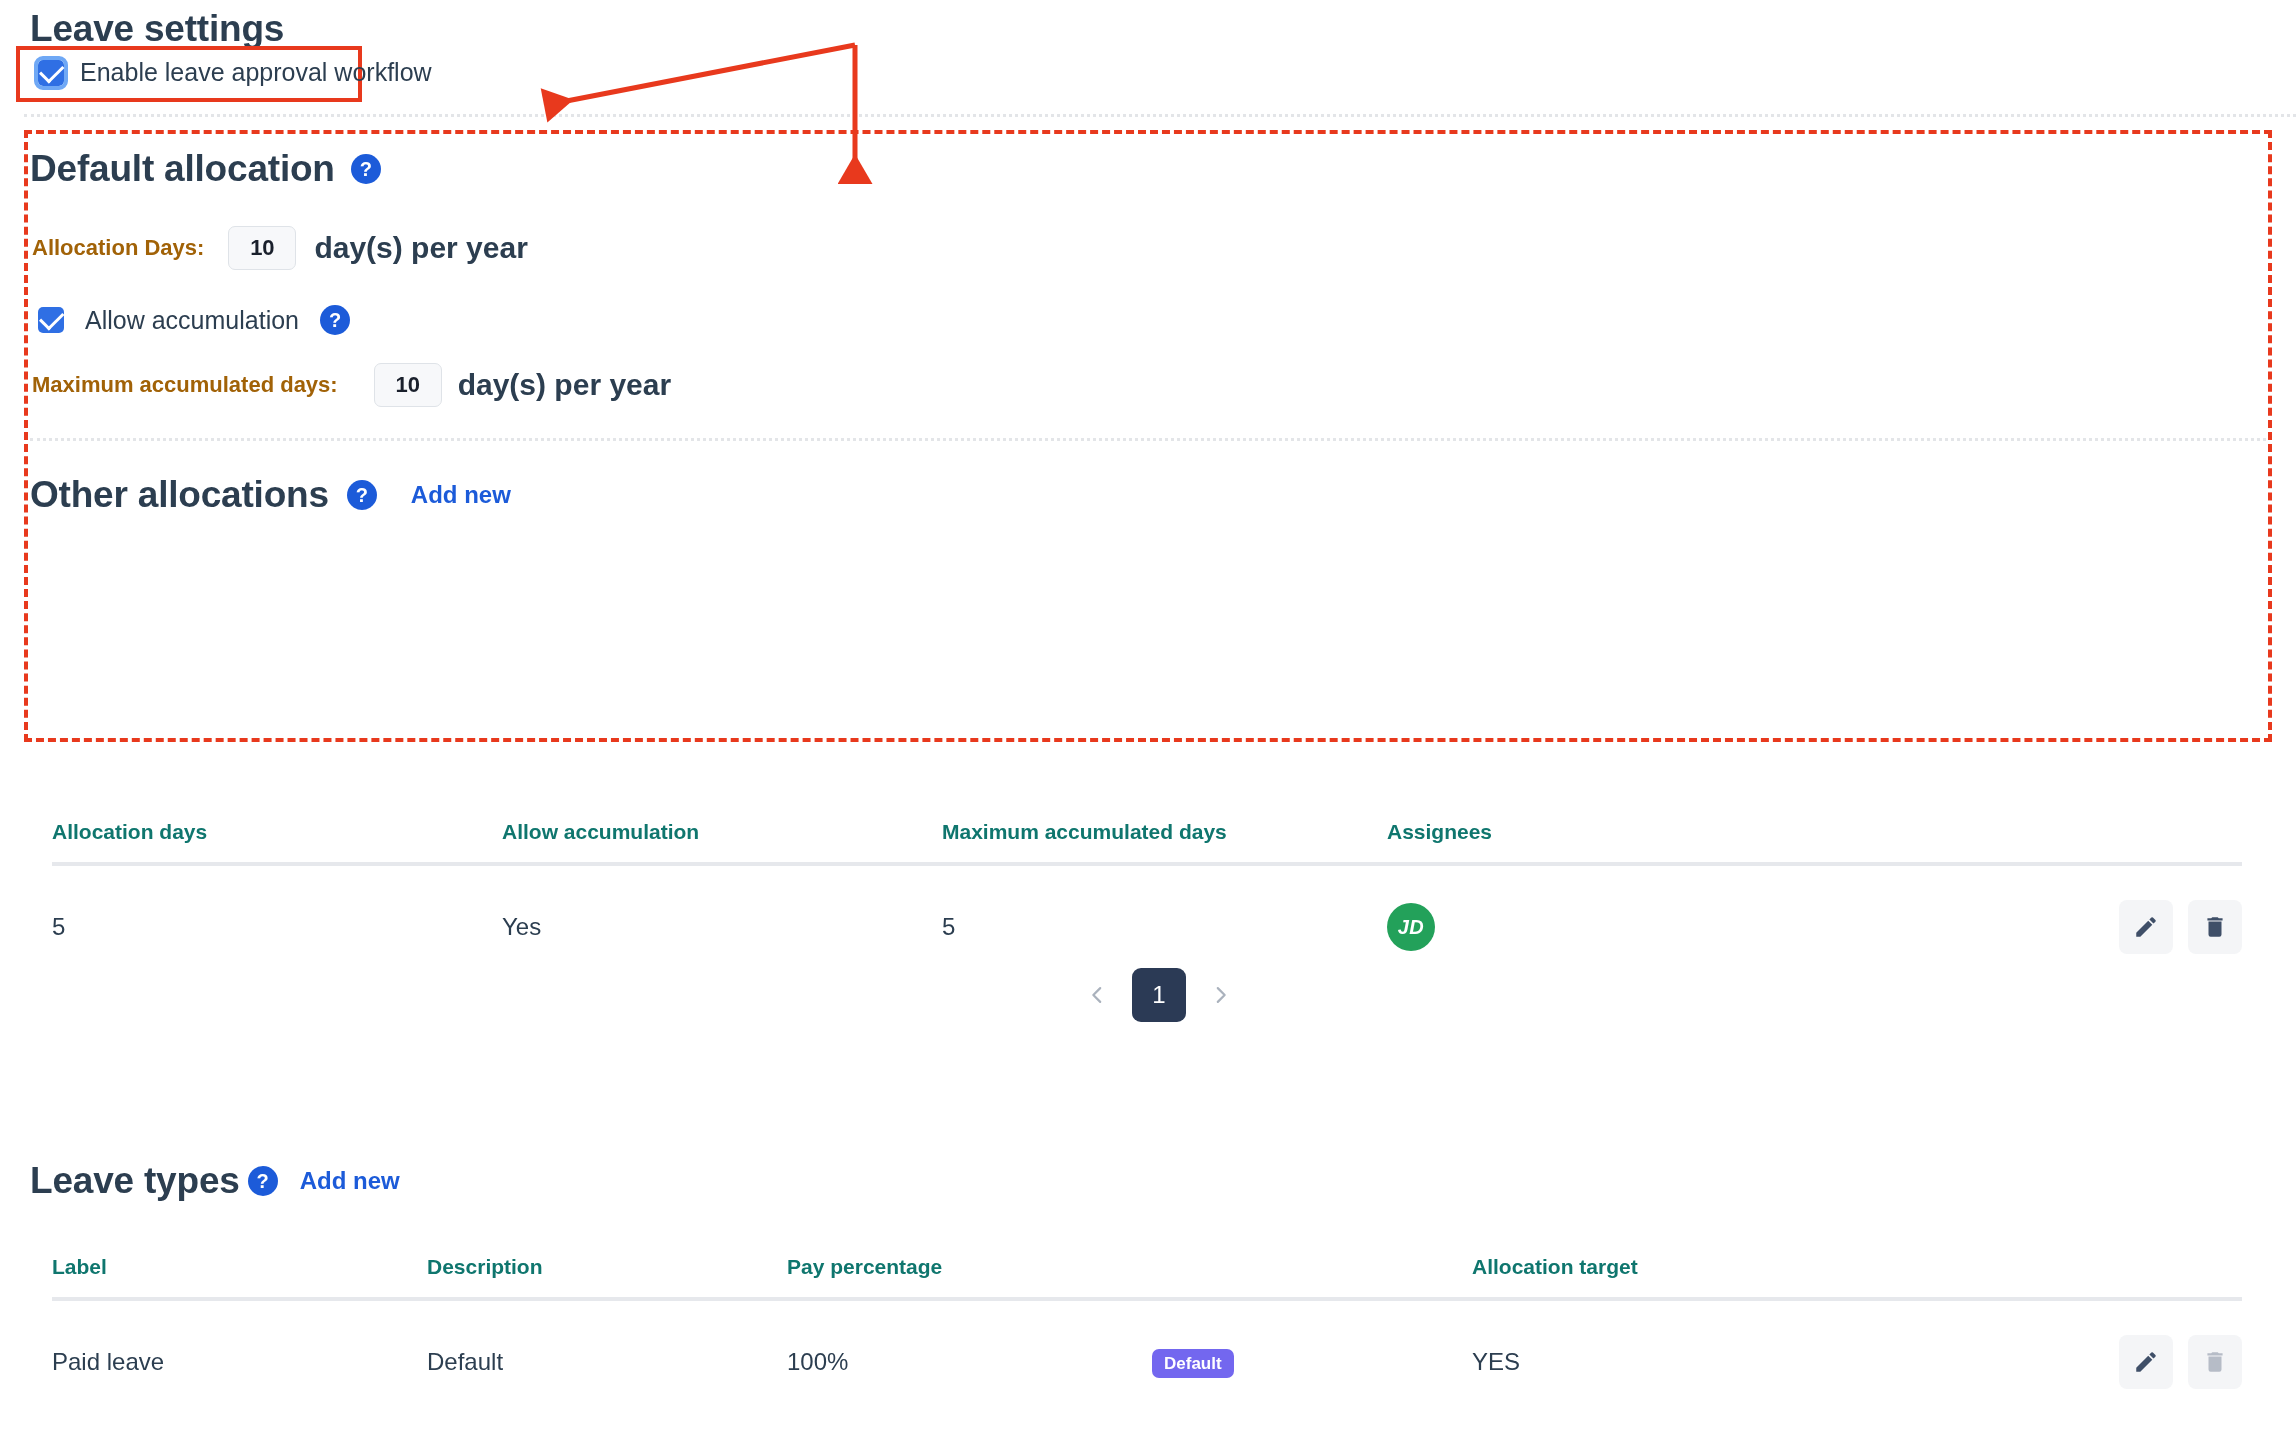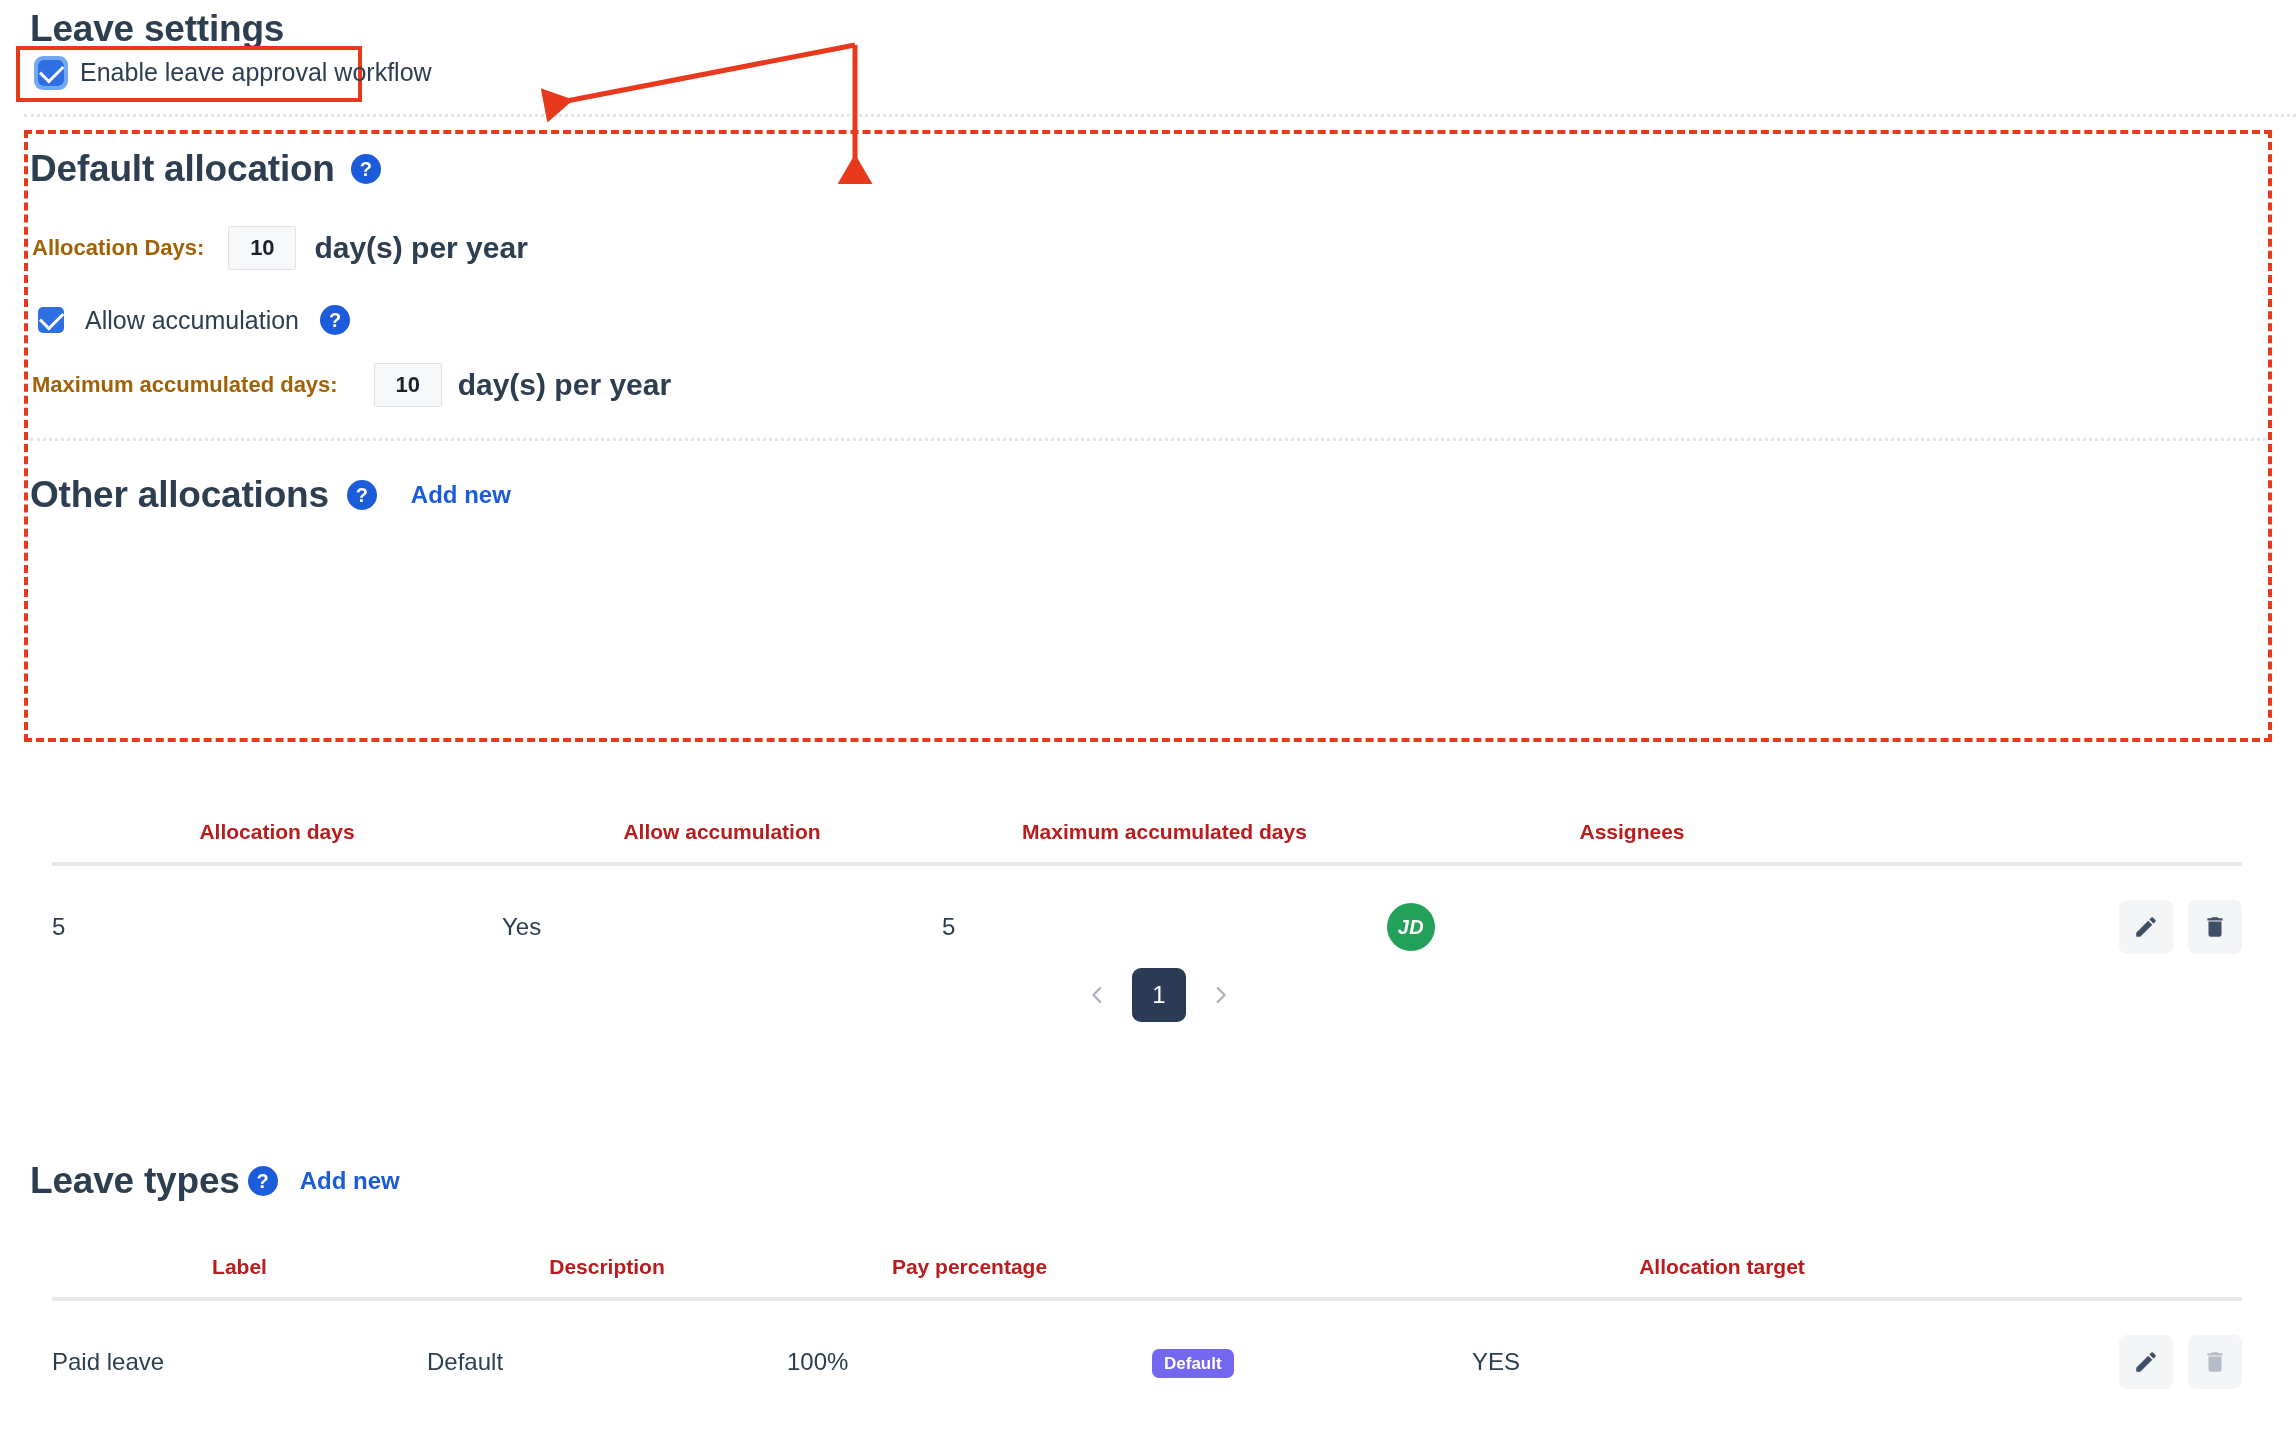--- a/index.html
+++ b/index.html
@@ -122,21 +122,21 @@
     display: flex; align-items: center;
   }
   .field-label {
     font-size: 22px;
     font-weight: bold;
     color: #a16207;
   }
   .num-input {
     width: 68px; height: 44px;
     border: 1.5px solid #dfe3e8;
-    border-radius: 2px;
+    border-radius: 7px;
     background: #f7f8fa;
     font-size: 22px;
     font-weight: bold;
     color: #1a202c;
     text-align: center;
     font-family: "Liberation Sans", sans-serif;
     outline: none;
   }
   .unit-label {
     font-size: 30px;
@@ -172,22 +172,22 @@
   #other-alloc-header .add-new { margin-left: 16px; }
 
   
   .data-table {
     position: absolute;
     border-collapse: collapse;
   }
   .data-table th {
     font-size: 21px;
     font-weight: bold;
-    color: #b91c1c;
-    text-align: center;
+    color: #0f766e;
+    text-align: left;
     padding: 0 0 18px 0;
     border-bottom: 4px solid #e6e8ec;
     white-space: nowrap;
   }
   .data-table td {
     font-size: 24px;
     color: #2c3e50;
     padding: 34px 0 26px 0;
     vertical-align: middle;
   }

